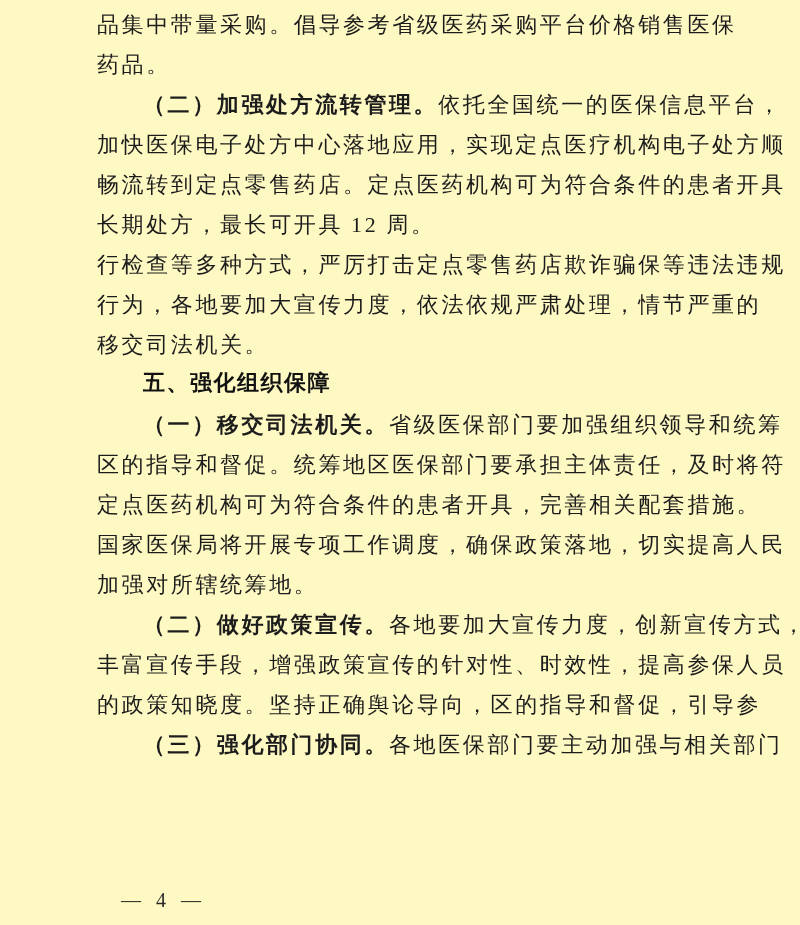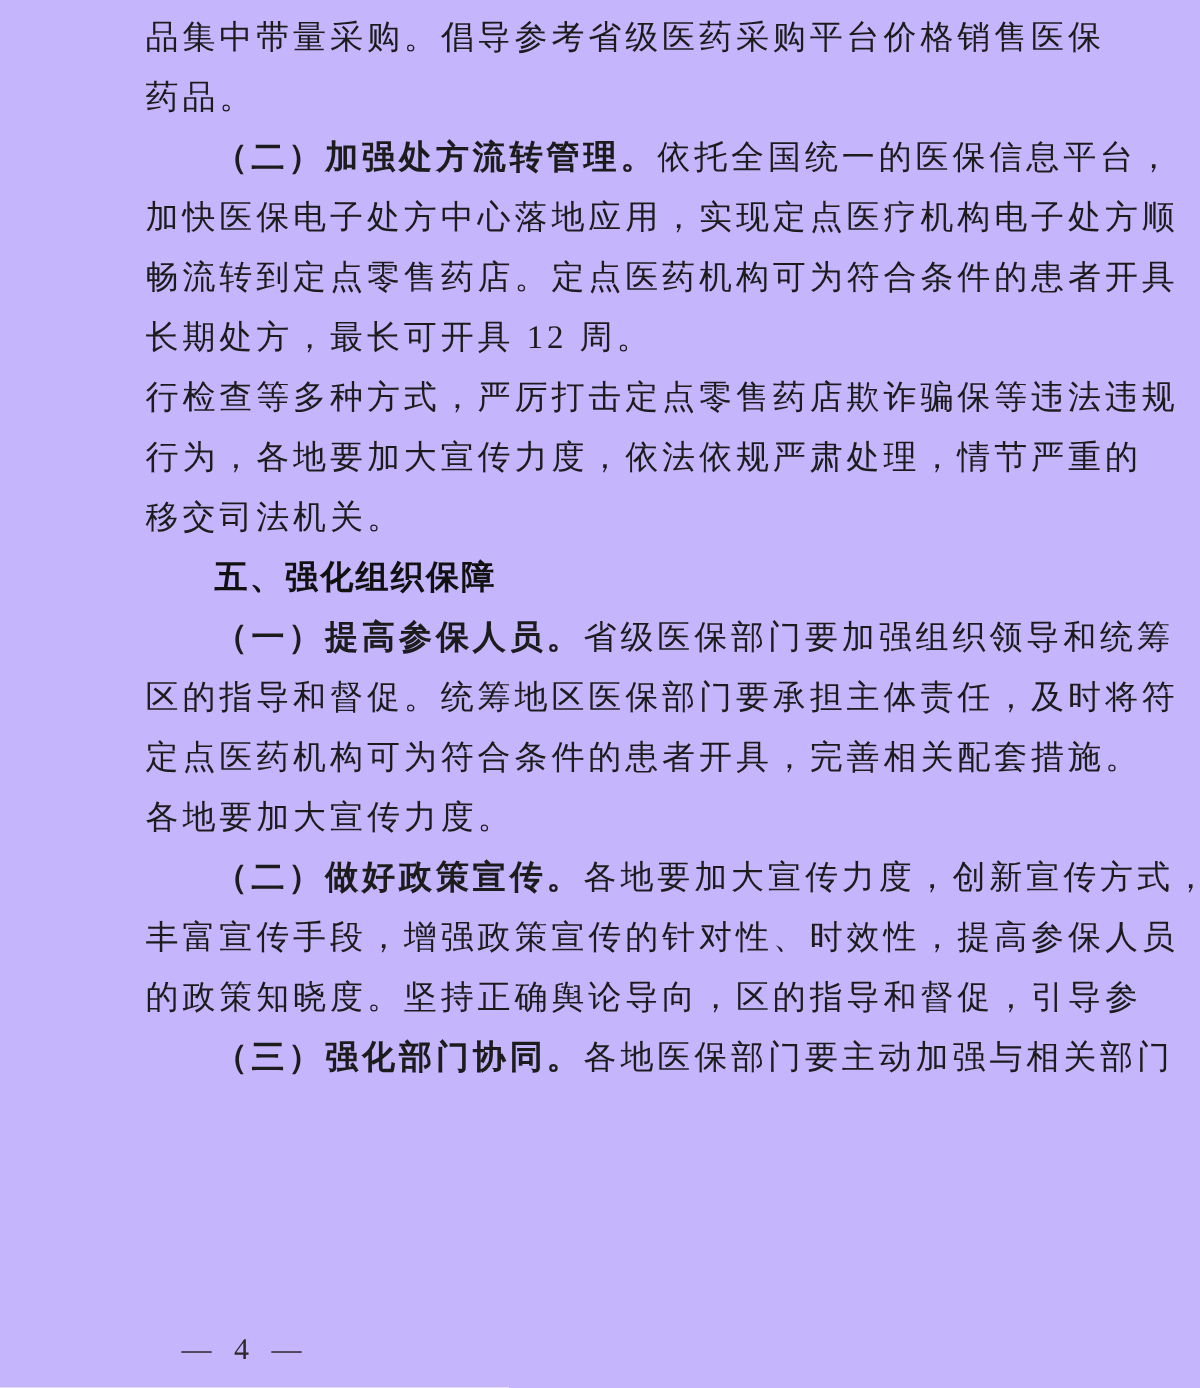--- a/index.html
+++ b/index.html
@@ -4,21 +4,21 @@
 <style>
   html, body {
     margin: 0;
     padding: 0;
     background: #ffffff;
   }
   .page {
     position: relative;
     width: 800px;
     height: 925px;
-    background: #c4b5fd;
+    background: #fef9c3;
     overflow: hidden;
     font-family: "Liberation Serif", "DejaVu Serif", serif;
     color: #1c1c1c;
   }
   .content {
     position: absolute;
     left: 97px;
     top: 5px;
     width: 695px;
   }
@@ -31,21 +31,21 @@
     font-weight: normal;
   }
   .line.indent {
     padding-left: 46px;
   }
   .lead {
     font-weight: bold;
     text-align: right;
   }
   .line.heading {
-    font-family: Liberation Sans, sans-serif;
+    font-family: Liberation Mono, monospace;
     font-weight: bold;
     letter-spacing: 1.5px;
     color: #111111;
   }
   .footer {
     position: absolute;
     left: 121px;
     top: 888px;
     font-size: 20px;
     line-height: 24px;
@@ -62,23 +62,24 @@
       <div class="line">品集中带量采购。倡导参考省级医药采购平台价格销售医保</div>
       <div class="line">药品。</div>
       <div class="line indent"><span class="lead">（二）加强处方流转管理。</span>依托全国统一的医保信息平台，</div>
       <div class="line">加快医保电子处方中心落地应用，实现定点医疗机构电子处方顺</div>
       <div class="line">畅流转到定点零售药店。定点医药机构可为符合条件的患者开具</div>
       <div class="line">长期处方，最长可开具 12 周。</div>
       <div class="line">行检查等多种方式，严厉打击定点零售药店欺诈骗保等违法违规</div>
       <div class="line">行为，各地要加大宣传力度，依法依规严肃处理，情节严重的</div>
       <div class="line">移交司法机关。</div>
       <div class="line heading indent">五、强化组织保障</div>
-      <div class="line indent"><span class="lead">（一）提高参保人员。</span>省级医保部门要加强组织领导和统筹</div>
+      <div class="line indent"><span class="lead">（一）移交司法机关。</span>省级医保部门要加强组织领导和统筹</div>
       <div class="line">区的指导和督促。统筹地区医保部门要承担主体责任，及时将符</div>
       <div class="line">定点医药机构可为符合条件的患者开具，完善相关配套措施。</div>
-      <div class="line">各地要加大宣传力度。</div>
+      <div class="line">国家医保局将开展专项工作调度，确保政策落地，切实提高人民</div>
+      <div class="line">加强对所辖统筹地。</div>
       <div class="line indent"><span class="lead">（二）做好政策宣传。</span>各地要加大宣传力度，创新宣传方式，</div>
       <div class="line">丰富宣传手段，增强政策宣传的针对性、时效性，提高参保人员</div>
       <div class="line">的政策知晓度。坚持正确舆论导向，区的指导和督促，引导参</div>
       <div class="line indent"><span class="lead">（三）强化部门协同。</span>各地医保部门要主动加强与相关部门</div>
     </div>
   <div class="footer">— 4 —</div>
 </div>
 
 </body></html>

